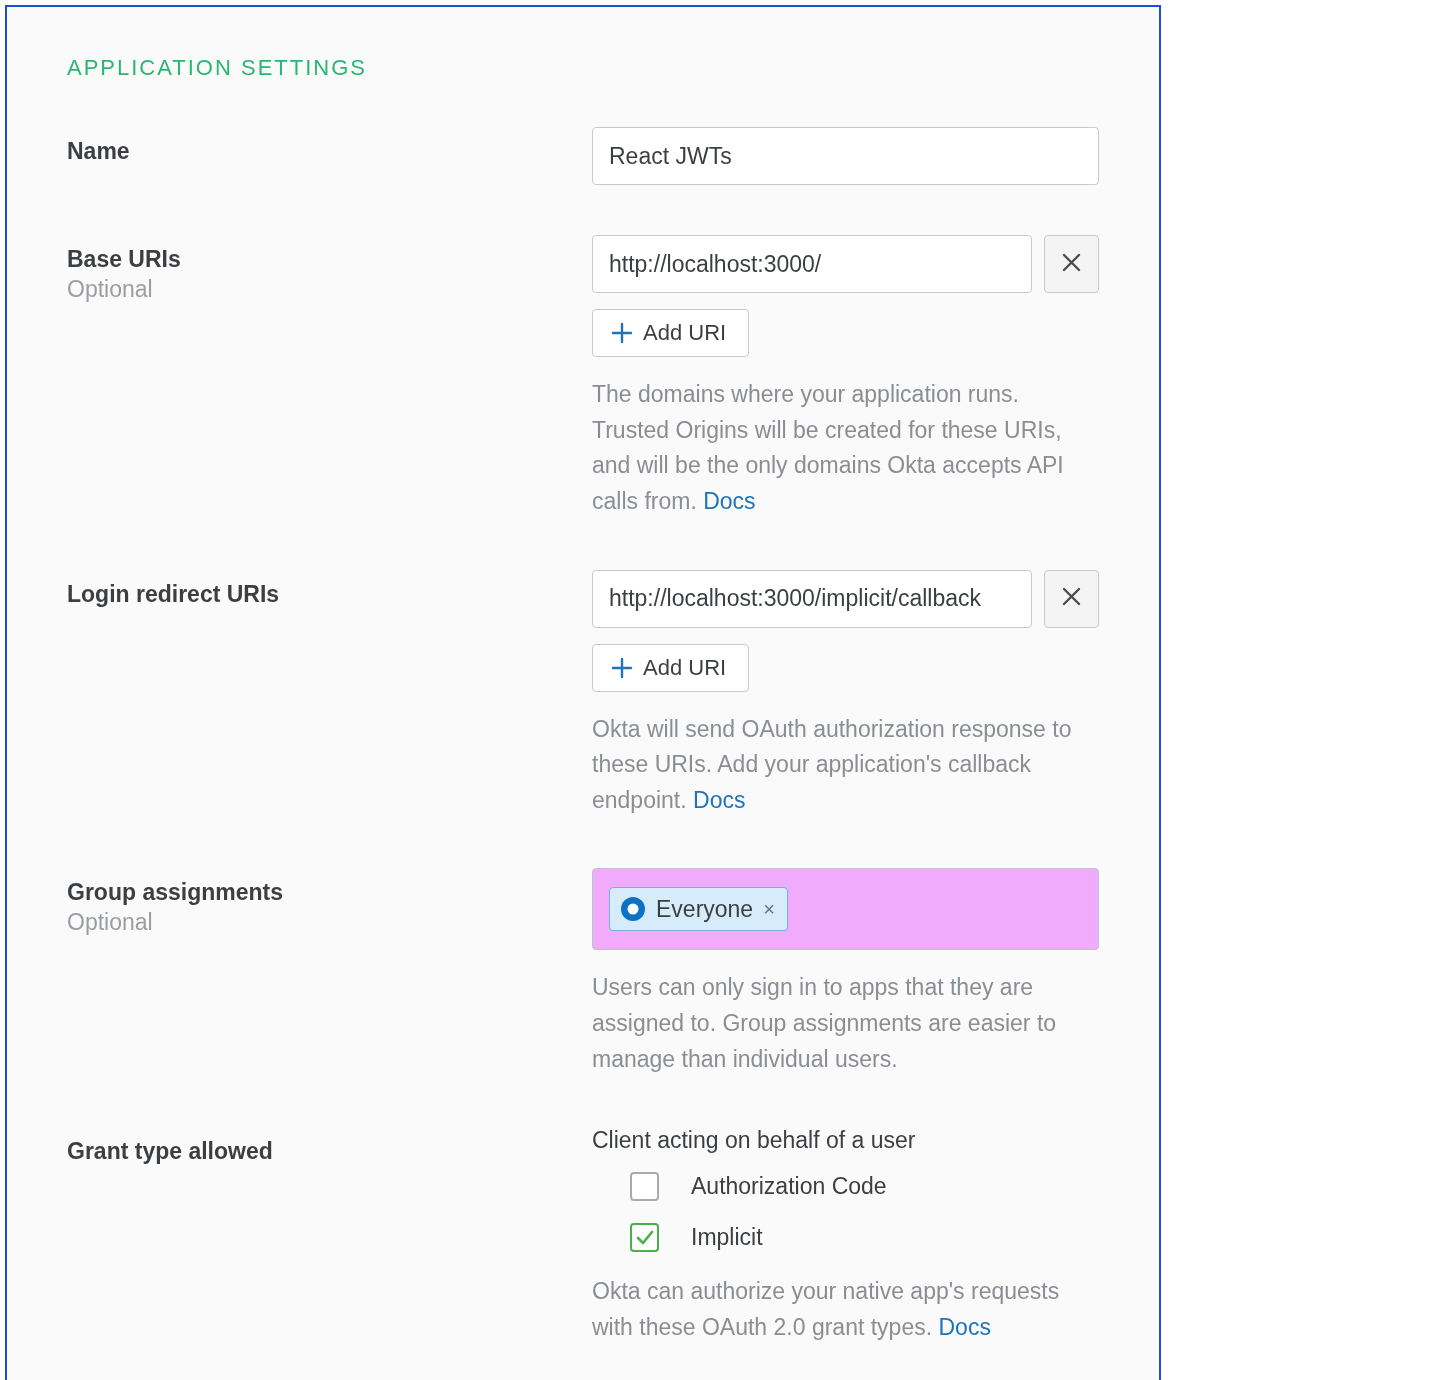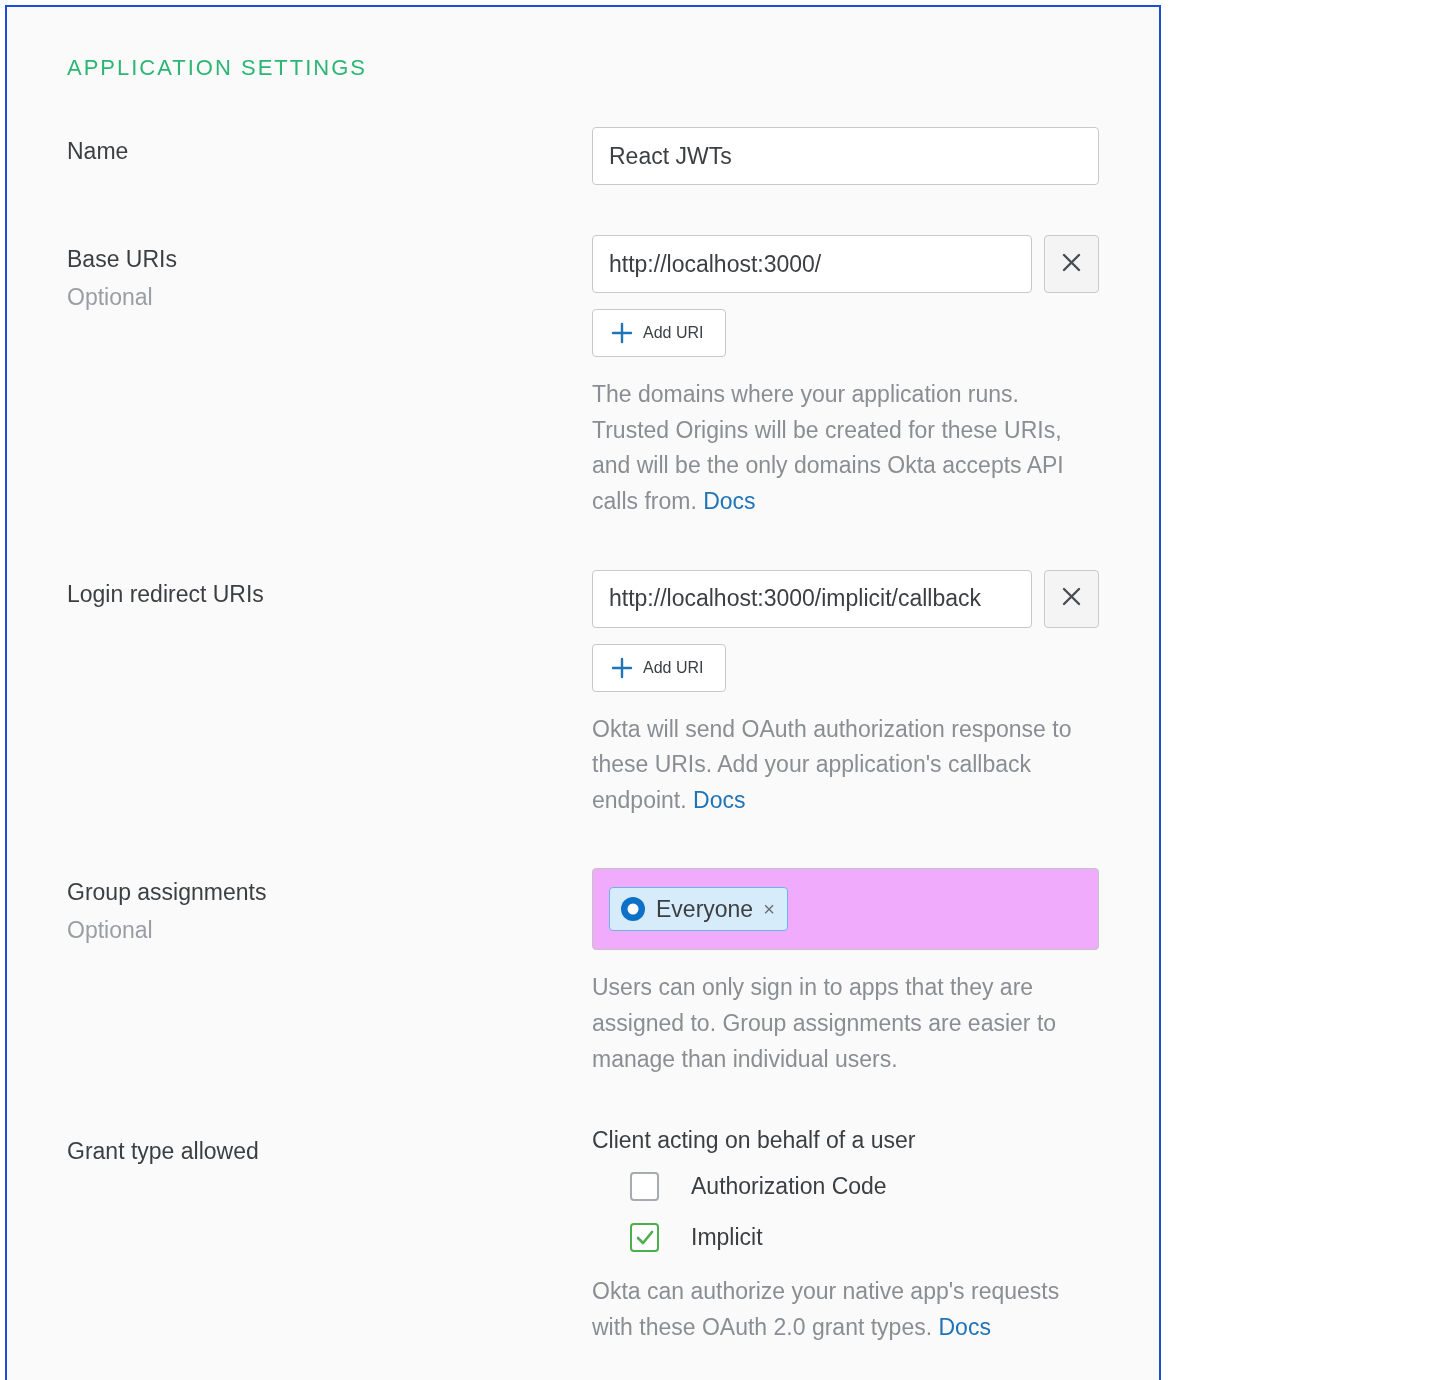--- a/index.html
+++ b/index.html
@@ -28,28 +28,28 @@
     }
     .field-row:last-child { margin-bottom: 15px; }
     .label-col {
       width: 505px;
       flex-shrink: 0;
       padding-top: 10px;
     }
     .label-text {
       color: #3c3f42;
       font-size: 23px;
-      font-weight: 400;
+      font-weight: 700;
       line-height: 1.25;
     }
     .label-sub {
       color: #9a9ea3;
       font-size: 23px;
       font-weight: 400;
-      margin-top: 10px;
+      margin-top: 2px;
     }
     .value-col {
       flex: 1;
       max-width: 830px;
       padding-left: 20px;
     }
     .txt-input {
       width: 100%;
       height: 58px;
       border: 1px solid #c8c9cc;
@@ -85,21 +85,21 @@
       height: 48px;
       border: 1px solid #c8c9cc;
       border-radius: 4px;
       background: #fff;
       padding: 0 22px 0 18px;
       margin-top: 16px;
       cursor: pointer;
       gap: 10px;
     }
     .add-btn .plus { color: #1f73b7; display: inline-flex; }
-    .add-btn .lbl { color: #3c3f42; font-size: 16px; }
+    .add-btn .lbl { color: #3c3f42; font-size: 22px; }
     .help-text {
       color: #8a8e93;
       font-size: 23px;
       line-height: 1.55;
       margin-top: 20px;
     }
     .docs-link {
       color: #1f73b7;
       cursor: pointer;
     }

